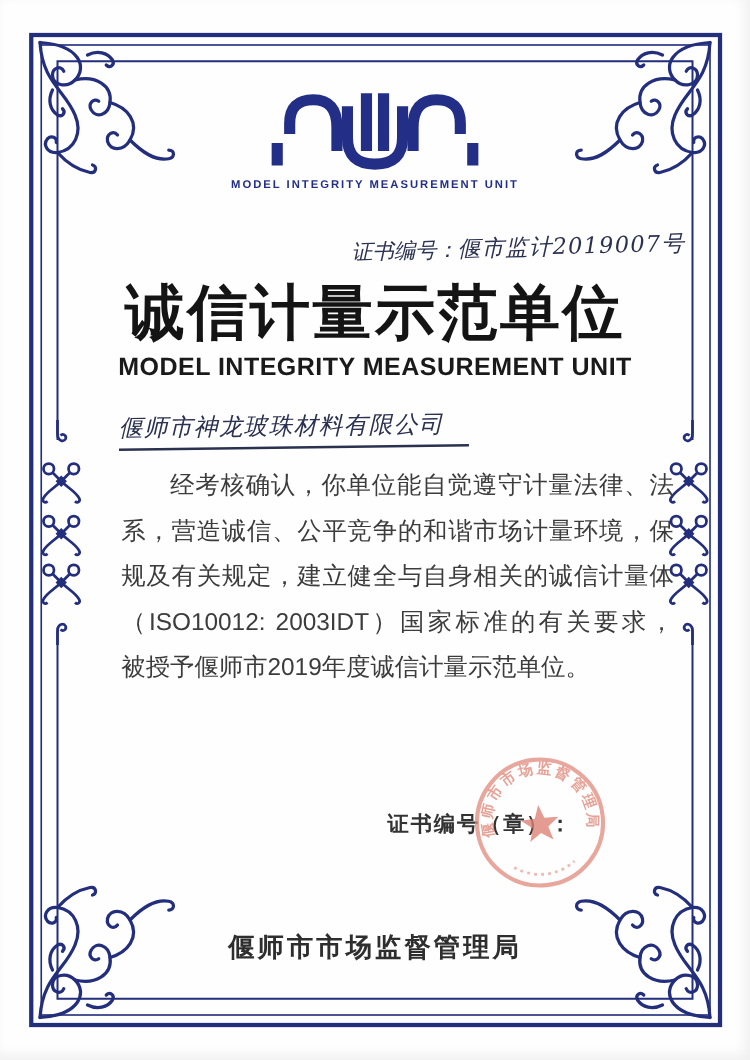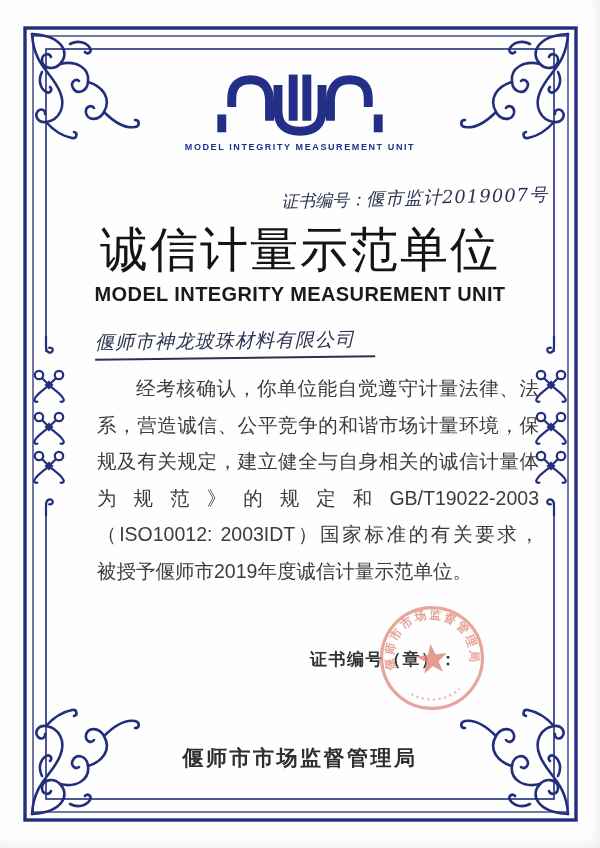--- a/index.html
+++ b/index.html
@@ -17,21 +17,21 @@
     color:#232f87;font-family:"Liberation Sans",sans-serif;
   }
   .cert-no{
     position:absolute;top:186px;right:52px;font-size:17px;color:#2b3150;
     font-family:"DejaVu Serif",serif;font-style:italic;transform:rotate(-1.5deg);
     white-space:nowrap;
   }
   .cert-no .val{font-size:18px;letter-spacing:1px;}
   .title-zh{
     position:absolute;top:218px;left:0;right:0;text-align:center;
-    font-family:"Liberation Serif",serif;font-weight:400;font-size:48px;
+    font-family:"Liberation Serif",serif;font-weight:700;font-size:48px;
     letter-spacing:2px;color:#141414;
   }
   .title-en{
     position:absolute;top:283px;left:0;right:0;text-align:center;
     font-weight:800;font-size:20px;letter-spacing:0.4px;color:#1a1a1a;
   }
   .awardee{
     position:absolute;top:328px;left:95px;width:280px;
     border-bottom:2px solid #2b3150;padding-bottom:3px;
     font-family:"DejaVu Serif",serif;font-style:italic;font-size:19px;
@@ -133,21 +133,20 @@
 
   <div class="title-zh">诚信计量示范单位</div>
   <div class="title-en">MODEL INTEGRITY MEASUREMENT UNIT</div>
 
   <div class="awardee">偃师市神龙玻珠材料有限公司</div>
 
   <div class="body-text">
     <div class="ln first">经考核确认，你单位能自觉遵守计量法律、法</div>
     <div class="ln">系，营造诚信、公平竞争的和谐市场计量环境，保</div>
     <div class="ln">规及有关规定，建立健全与自身相关的诚信计量体</div>
-    <div class="ln">为规范》的规定和GB/T19022-2003</div>
     <div class="ln">（ISO10012: 2003IDT）国家标准的有关要求，</div>
     <div class="ln last">被授予偃师市2019年度诚信计量示范单位。</div>
   </div>
 
   <div class="issuer-line">证书编号（章）：</div>
 
   <svg class="seal" viewBox="0 0 120 120" xmlns="http://www.w3.org/2000/svg">
     <circle cx="60" cy="60" r="54" stroke="#e08a7d" stroke-width="3.5" fill="none" opacity="0.85"></circle>
     <polygon points="60,45 64.1,56.3 76.2,56.7 66.7,64.2 70,75.8 60,69 50,75.8 53.3,64.2 43.8,56.7 55.9,56.3" fill="#dd8276" opacity="0.9"></polygon>
     <defs>

